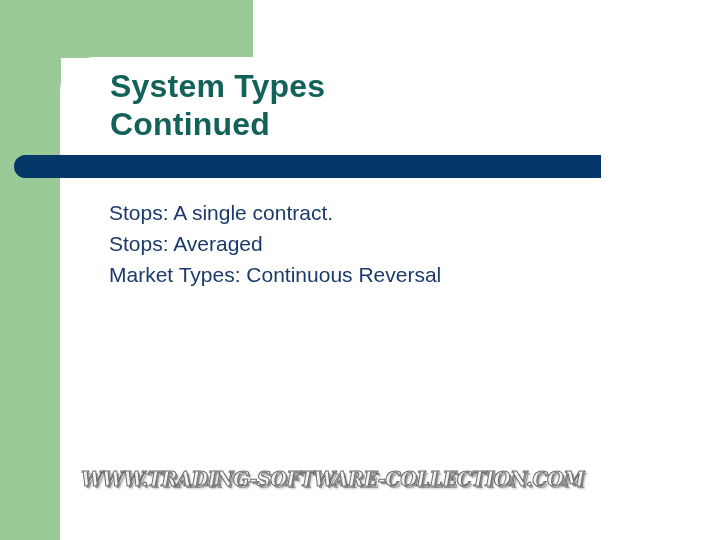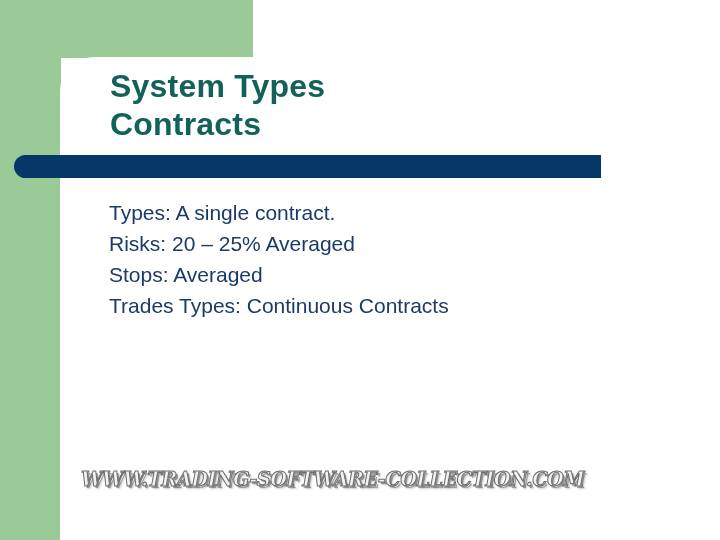--- a/index.html
+++ b/index.html
@@ -149,33 +149,32 @@
 <body>
 
 <div id="slide">
 
   <div class="green-top-band"></div>
   <div class="green-sidebar"></div>
   <div class="white-panel"></div>
 
   <div class="slide-title">
     <span class="line">System Types</span>
-    <span class="line">Contracts</span>
+    <span class="line">Continued</span>
   </div>
 
   <div class="divider-bar"></div>
 
   <div class="body-block">
 
 
     <div class="sub-list">
-      <div class="sub-item">Types: A single contract.</div>
-      <div class="sub-item">Risks: 20 – 25% Averaged</div>
+      <div class="sub-item">Stops: A single contract.</div>
       <div class="sub-item">Stops: Averaged</div>
-      <div class="sub-item">Trades Types: Continuous Contracts</div>
+      <div class="sub-item">Market Types: Continuous Reversal</div>
     </div>
 
   </div>
 
   <div class="watermark">
     <span class="watermark-text">WWW.TRADING-SOFTWARE-COLLECTION.COM</span>
   </div>
 
 </div>
 

